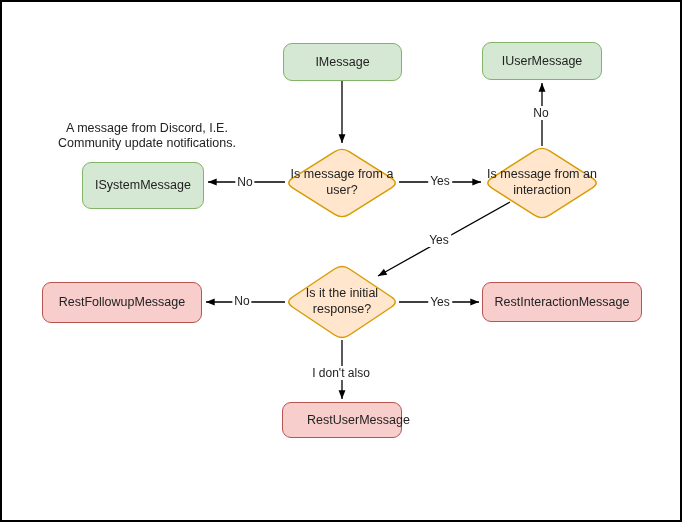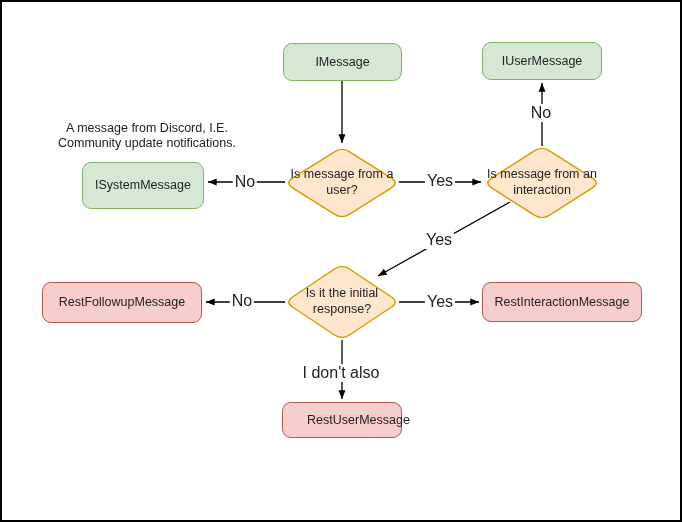--- a/index.html
+++ b/index.html
@@ -65,21 +65,21 @@
     text-align: center;
     font-size: 12.5px;
     line-height: 1.25;
     color: var(--text-color, #222);
   }
   .edge-label {
     position: absolute;
     transform: translate(-50%, -50%);
     background: var(--canvas-bg, #fff);
     padding: 0 2px;
-    font-size: 16px;
+    font-size: 12px;
     color: var(--text-color, #222);
     white-space: nowrap;
   }
   .annotation {
     position: absolute;
     text-align: center;
     font-size: 12.5px;
     line-height: 1.22;
     color: var(--text-color, #222);
   }

